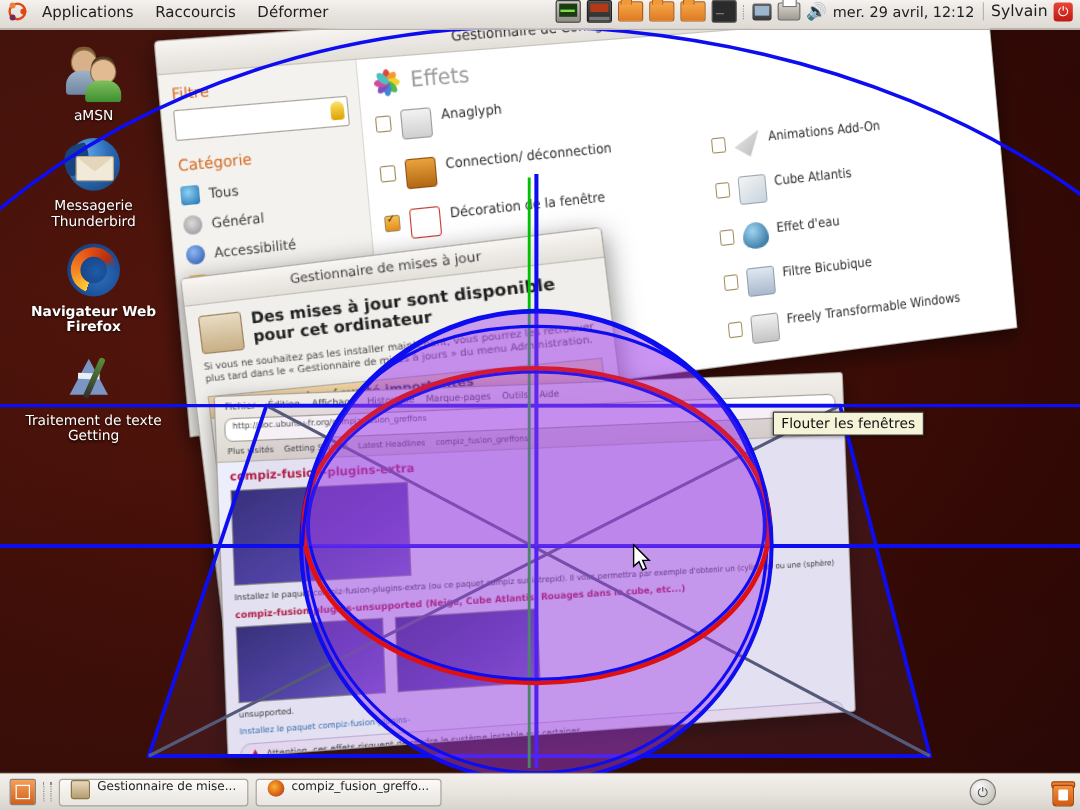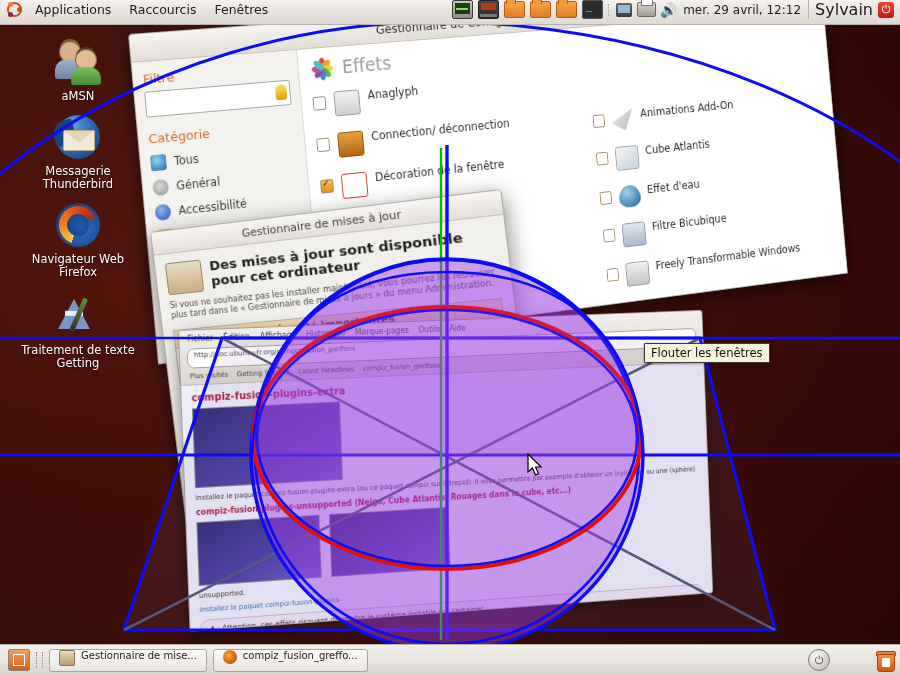--- a/index.html
+++ b/index.html
@@ -42,21 +42,21 @@
   .ti-folder:before{content:"";position:absolute;left:1px;top:-3px;width:8px;height:4px;background:#f0983c;border:1px solid #b35c10;border-bottom:none;border-radius:2px 2px 0 0;}
   .ti-term{background:#2b2b2b;border:1.5px solid #555;border-radius:2px;}
   .ti-term:after{content:"_";position:absolute;left:3px;top:-2px;color:#dcdcdc;font-family:"DejaVu Sans Mono",monospace;font-size:11px;}
   .ti-sep{width:2px;height:12px;border-left:1px dotted #999;}
   .ti-net{width:16px;height:14px;background:linear-gradient(180deg,#666,#3a3a3a);border-radius:2px;position:relative;}
   .ti-net:after{content:"";position:absolute;left:2px;top:2px;right:2px;bottom:4px;background:#9ab7cf;}
   .ti-print{width:17px;height:13px;background:linear-gradient(180deg,#d9d5cd,#a09c94);border:1px solid #6d6a64;border-radius:2px;position:relative;}
   .ti-print:after{content:"";position:absolute;left:3px;top:-4px;width:10px;height:5px;background:#fff;border:1px solid #777;}
   .ti-vol{font-size:14px;color:#3b3b3b;line-height:14px;}
   .tp-date{font-size:12px;color:#1d1d1d;white-space:nowrap;}
-  .tp-user{font-size:16px;color:#1d1d1d;padding-left:6px;border-left:1px solid #b9b3ab;margin-left:2px;}
+  .tp-user{font-size:13px;color:#1d1d1d;padding-left:6px;border-left:1px solid #b9b3ab;margin-left:2px;}
   .tp-power{width:16px;height:16px;border-radius:3px;background:linear-gradient(180deg,#e8463a,#c0190f);
     color:#fff;font-size:11px;display:flex;align-items:center;justify-content:center;}
 
   
   .dicon{position:absolute;width:120px;text-align:center;color:#fff;font-size:11.5px;line-height:13px;
     text-shadow:0 1px 2px rgba(0,0,0,.85);z-index:5;}
   .dicon .glyph{width:48px;height:48px;margin:0 auto 4px;position:relative;}
 
   
   .amsn .p1,.amsn .p2{position:absolute;width:20px;height:20px;border-radius:50%;}
@@ -217,21 +217,21 @@
   <div class="toppanel">
     <div class="tp-left">
       <div class="ubuntu-logo">
         <div class="c ring"></div>
           <div class="c d1"></div>
           <div class="c d2"></div>
           <div class="c d3"></div>
       </div>
       <div class="menu-item">Applications</div>
       <div class="menu-item">Raccourcis</div>
-      <div class="menu-item">Fenêtres</div>
+      <div class="menu-item">Déformer</div>
     </div>
     <div class="tp-right">
       <span class="tray-ico ti-monitor"></span>
       <span class="tray-ico ti-screen"></span>
       <span class="tray-ico ti-folder"></span>
       <span class="tray-ico ti-folder"></span>
       <span class="tray-ico ti-folder"></span>
       <span class="tray-ico ti-term"></span>
       <span class="ti-sep"></span>
       <span class="ti-net"></span>
@@ -258,21 +258,21 @@
   <div class="dicon" style="left:18px;top:113px;">
     <div class="glyph tbird">
       <div class="globe"></div>
         <div class="wing"></div>
         <div class="env"></div>
     </div>
     <div>Messagerie</div>
     <div>Thunderbird</div>
   </div>
 
-  <div class="dicon" style="left:18px;top:201px;">
+  <div class="dicon" style="left:18px;top:201px;font-weight:bold;">
     <div class="glyph ffx">
       <div class="globe"></div>
         <div class="fox"></div>
         <div class="inner"></div>
     </div>
     <div>Navigateur Web</div>
     <div>Firefox</div>
   </div>
 
   <div class="dicon" style="left:14px;top:292px;width:128px;">

